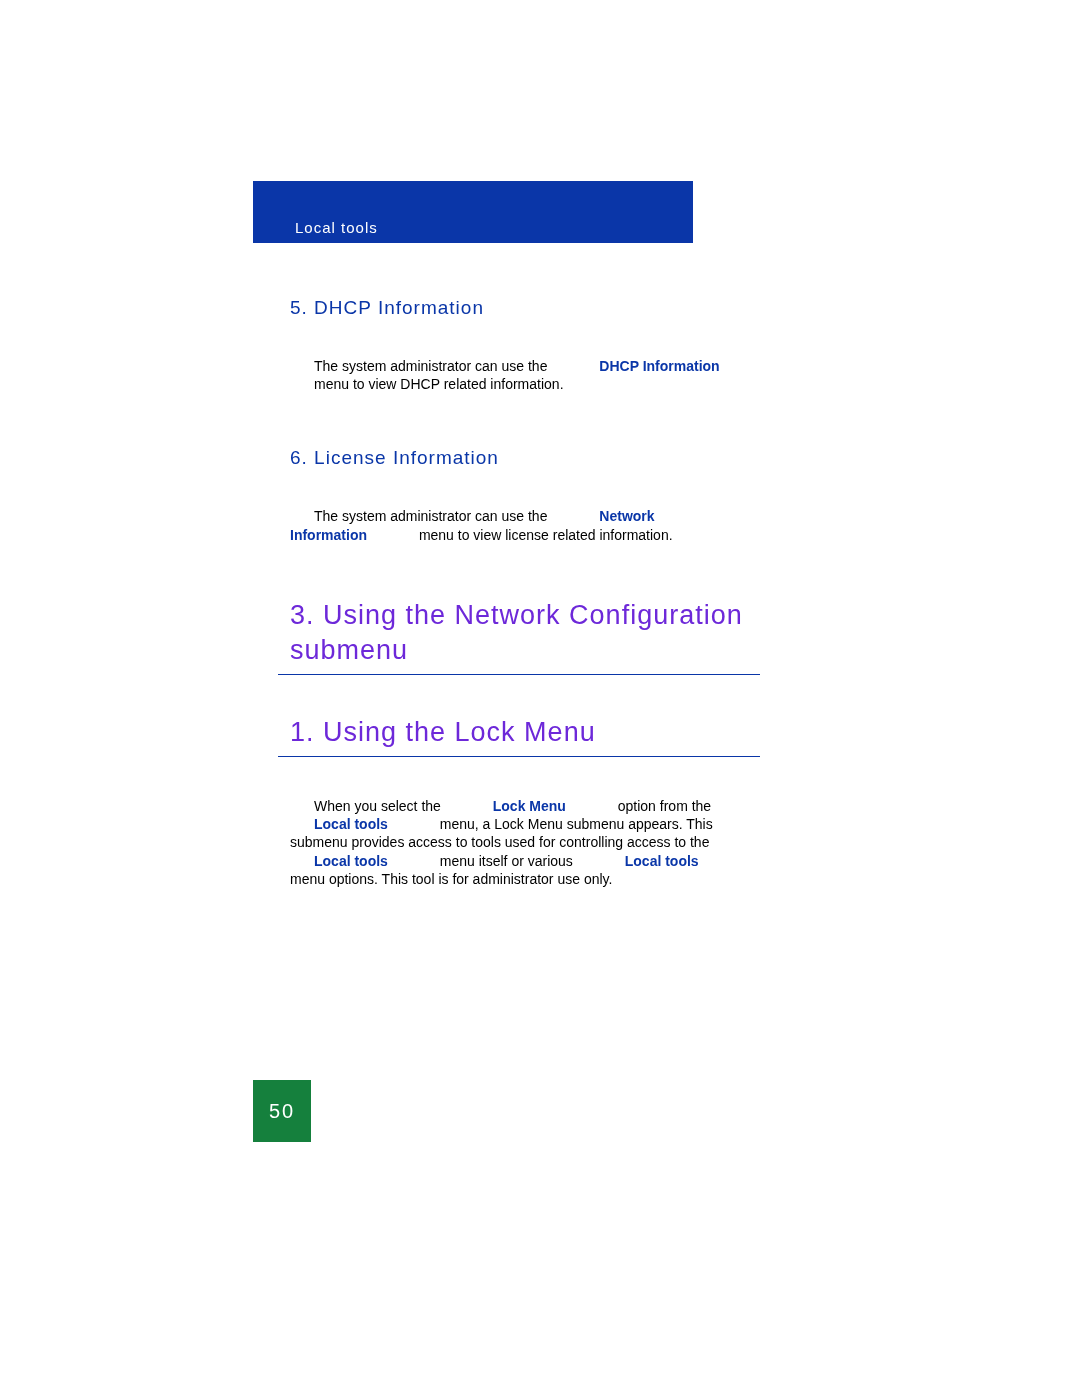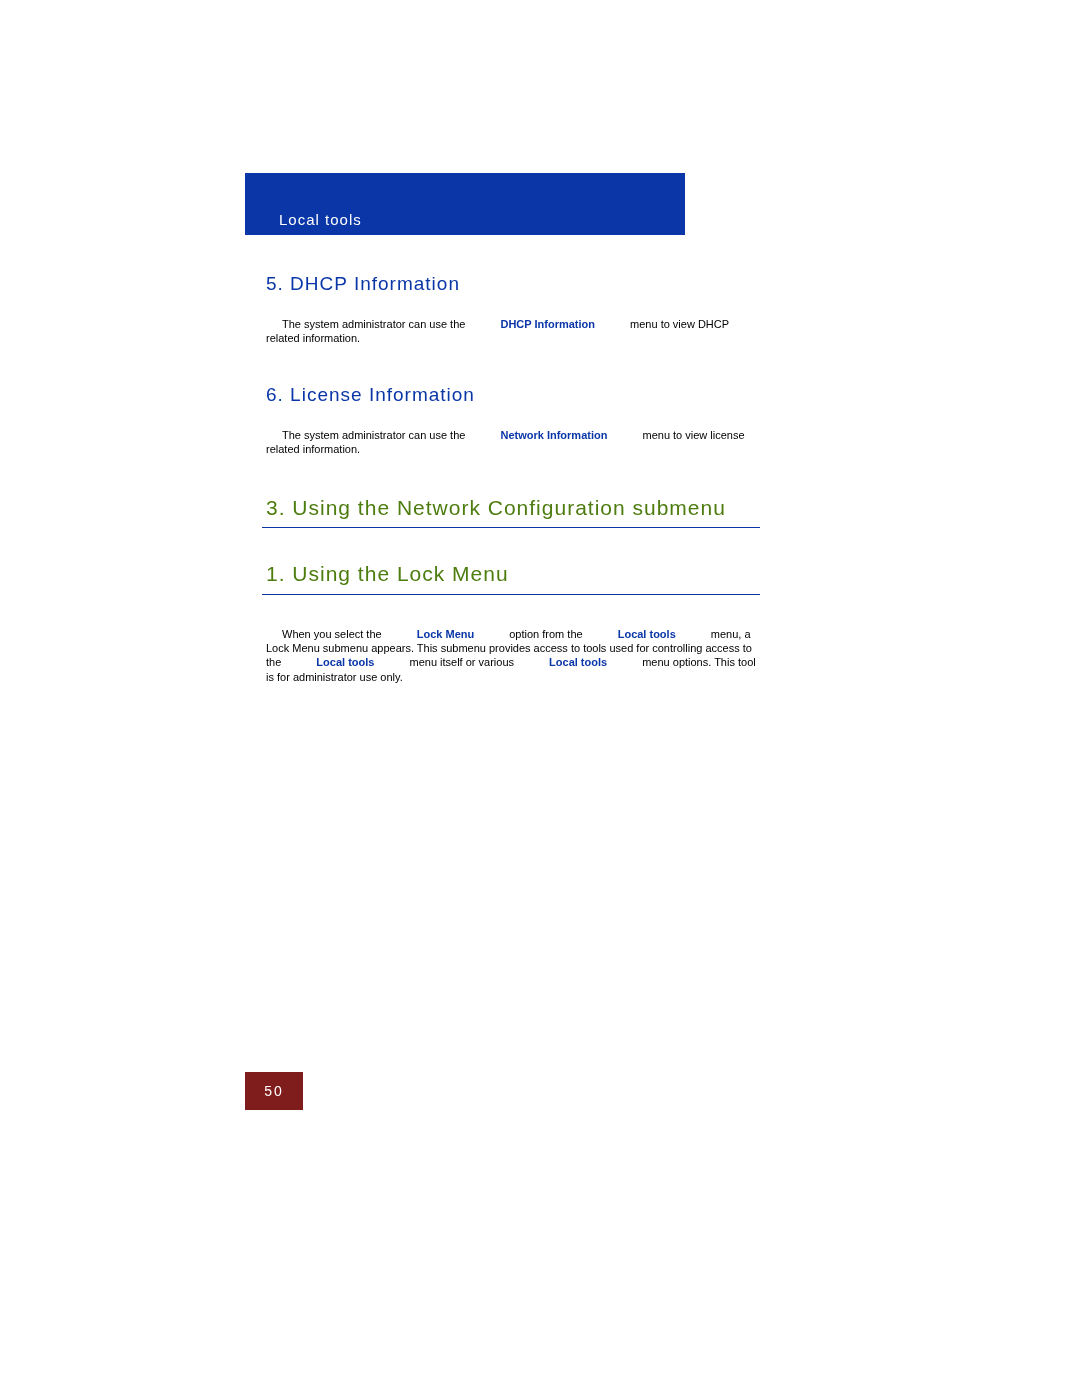--- a/index.html
+++ b/index.html
@@ -1,17 +1,17 @@
 <!DOCTYPE html>
 <html><head>
   <meta charset="utf-8">
   <style>
     * {
       margin: 12px;
-      padding: 4px;
+      padding: 12px;
       box-sizing: border-box;
     }
     body {
       width: 1080px;
       height: 1397px;
       background: #ffffff;
       font-family: Arial, Helvetica, sans-serif;
       position: relative;
     }
     .header-bar {
@@ -34,47 +34,47 @@
       width: 530px;
     }
     .subheading {
       color: #0a36a8;
       font-size: 19px;
       letter-spacing: 1px;
       margin-bottom: 14px;
     }
     .body-text {
       color: #000000;
-      font-size: 11px;
+      font-size: 14px;
       line-height: 1.3;
       margin-bottom: 30px;
     }
     .bold-blue {
       color: #0a36a8;
       font-weight: bold;
     }
     .section-heading {
-      color: #4d7c0f;
-      font-size: 21px;
+      color: #6d28d9;
+      font-size: 27px;
       letter-spacing: 1px;
       line-height: 1.3;
       padding-bottom: 6px;
       border-bottom: 1.5px solid #0a36a8;
       margin-top: 10px;
       margin-bottom: 28px;
     }
     .page-number-box {
       position: absolute;
       left: 205px;
       top: 1032px;
       width: 58px;
-      height: 38px;
-      background: #7f1d1d;
+      height: 62px;
+      background: #15803d;
       color: #ffffff;
-      font-size: 14px;
+      font-size: 20px;
       letter-spacing: 2px;
       display: flex;
       align-items: center;
       justify-content: center;
     }
   </style>
 </head>
 <body>
 
 <div class="header-bar">

